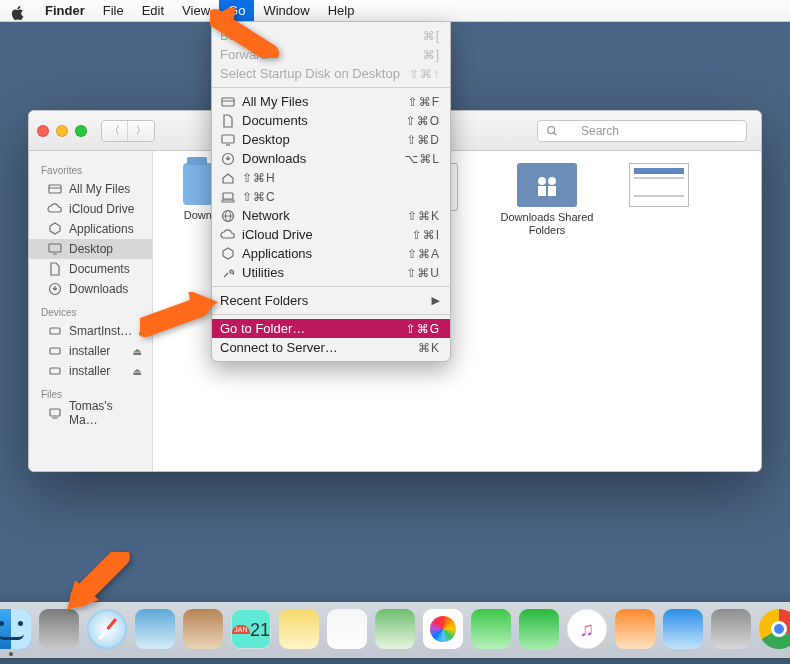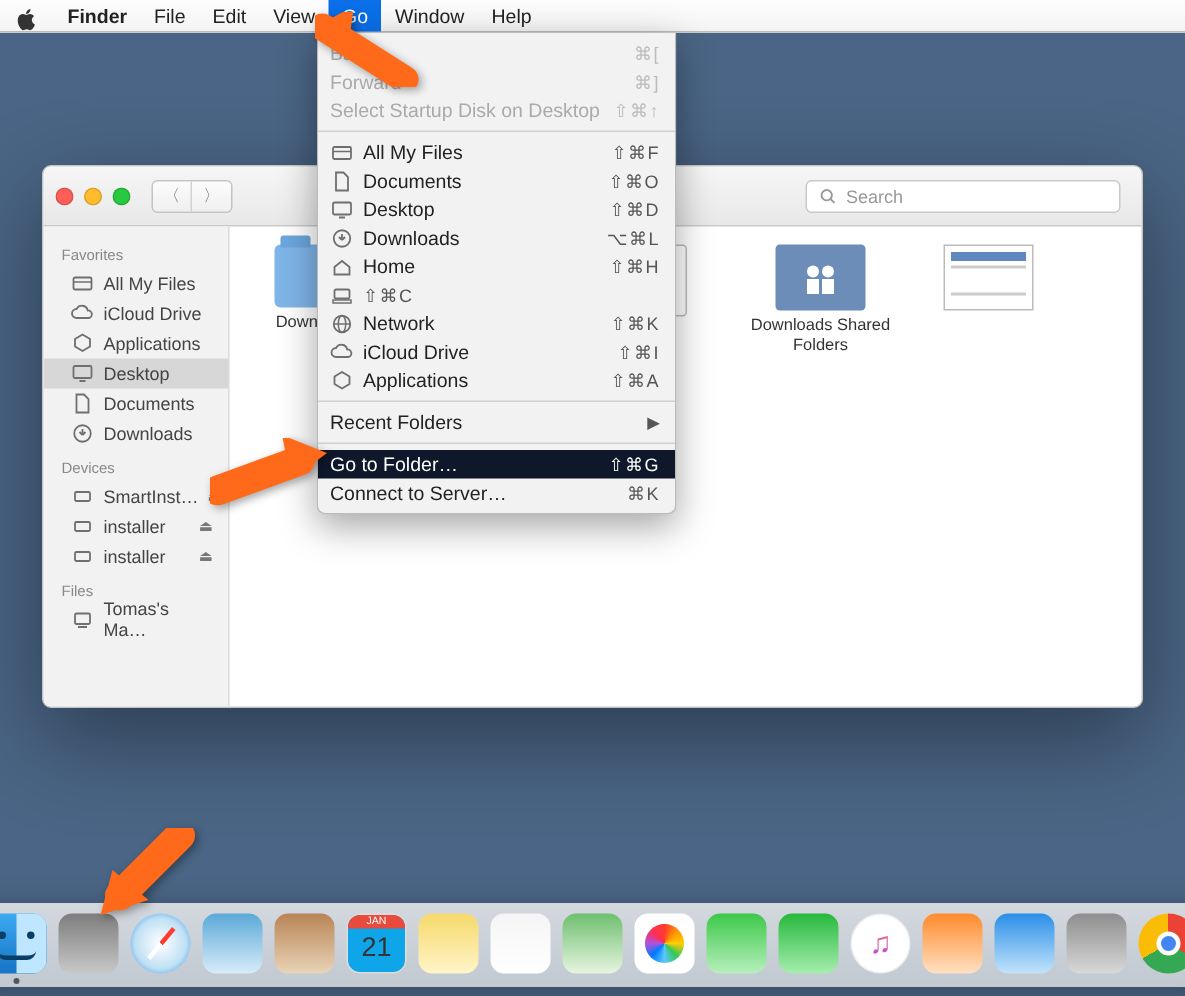--- a/index.html
+++ b/index.html
@@ -41,21 +41,21 @@
     padding: 2px 10px 2px 8px;
     font-size: 13px;
     height: 19px;
     color: #222;
   }
   .dropdown .row .ic { width: 16px; height: 14px; margin-right: 6px; display:flex;align-items:center;justify-content:center;}
   .dropdown .row .label { flex: 1; white-space: nowrap; overflow: hidden; text-overflow: ellipsis; }
   .dropdown .row .sc { font-size: 12px; color: #555; letter-spacing: 1px; }
   .dropdown .row.dim { color: #aaa; }
   .dropdown .row.dim .sc { color: #bbb; }
-  .dropdown .row.sel { background: #0f172a; color: #fff; }
+  .dropdown .row.sel { background: #be185d; color: #fff; }
   .dropdown .row.sel .sc { color: #fff; }
   .dropdown hr { border: none; border-top: 1px solid #d0d0d0; margin: 4px 0; }
   .dropdown .arrow-right { font-size: 11px; color:#555; }
 
   
   .finder {
     position: absolute; left: 28px; top: 110px; width: 734px; height: 362px;
     background: #fff;
     border-radius: 6px;
     box-shadow: 0 20px 60px rgba(0,0,0,.4);
@@ -74,21 +74,21 @@
   }
   .traffic { display: flex; gap: 7px; margin-right: 6px; }
   .tl { width: 12px; height: 12px; border-radius: 50%; border: 1px solid rgba(0,0,0,.15);}
   .tl.r{background:#ff5f57;} .tl.y{background:#ffbd2e;} .tl.g{background:#28c940;}
   .navbtns { display:flex; border:1px solid #c3c3c3; border-radius:4px; overflow:hidden;}
   .navbtn { width:26px; height:20px; display:flex;align-items:center;justify-content:center; background:linear-gradient(#fcfcfc,#efefef); font-size:11px; color:#777;}
   .navbtn:first-child{border-right:1px solid #d3d3d3;}
   .viewseg { display:flex; border:1px solid #c3c3c3; border-radius:4px; overflow:hidden; margin-left:70px;}
   .viewbtn{ width:30px;height:20px;display:flex;align-items:center;justify-content:center;background:linear-gradient(#fcfcfc,#efefef);font-size:11px;color:#666;}
   .viewbtn.active{background:#d9d9d9;}
-  .searchbox{ margin-left:auto; width:210px; height:22px; border:1px solid #c9c9c9; border-radius:4px; background:#fff; display:flex;align-items:center; gap:6px; padding:0 8px; font-size:12px; color:#999; margin-right:6px;}
+  .searchbox{ margin-left:auto; width:210px; height:22px; border:1px solid #c9c9c9; border-radius:4px; background:#fff; display:flex;align-items:center; gap:23px; padding:0 8px; font-size:12px; color:#999; margin-right:6px;}
   .searchbox svg{flex-shrink:0;}
 
   .finder-body{ display:flex; flex:1; min-height:0;}
   .sidebar{
     width:124px; background:#f2f2f2; border-right:1px solid #dcdcdc;
     padding:6px 0; font-size:12px; color:#555;
     overflow:hidden;
   }
   .sb-head{ font-size:10px; color:#888; padding:8px 12px 3px; text-transform:none;}
   .sb-item{ display:flex;align-items:center; gap:6px; padding:2px 10px 2px 18px; height:20px; color:#444;}
@@ -203,21 +203,20 @@
         </span>
         <span class="label">Downloads</span>
         <span class="sc">⌥⌘L</span>
       </div>
       <div class="row">
         <span class="ic">
           <svg width="14" height="12" viewBox="0 0 14 12">
             <path d="M2 6l5-4 5 4v5H2z" fill="none" stroke="#6f6f6f" stroke-width="1.2"></path>
           </svg>
         </span>
-        <span class="label">Home</span>
         <span class="sc">⇧⌘H</span>
       </div>
       <div class="row">
         <span class="ic">
           <svg width="14" height="12" viewBox="0 0 14 12">
             <rect x="2" y="2" width="10" height="6" rx="1" fill="none" stroke="#6f6f6f" stroke-width="1.2"></rect>
             <rect x="1" y="9" width="12" height="2" fill="none" stroke="#6f6f6f"></rect>
           </svg>
         </span>
         <span class="sc">⇧⌘C</span>
@@ -243,20 +242,29 @@
         <span class="sc">⇧⌘I</span>
       </div>
       <div class="row">
         <span class="ic">
           <svg width="12" height="14" viewBox="0 0 12 14">
             <path d="M6 1l5 3v5l-5 3-5-3V4z" fill="none" stroke="#6f6f6f" stroke-width="1.2"></path>
           </svg>
         </span>
         <span class="label">Applications</span>
         <span class="sc">⇧⌘A</span>
+      </div>
+      <div class="row">
+        <span class="ic">
+          <svg width="14" height="14" viewBox="0 0 14 14">
+            <path d="M3 11l4-4m2-2a2 2 0 113 3l-1-1-2 0 0-2z" fill="none" stroke="#6f6f6f" stroke-width="1.2"></path>
+          </svg>
+        </span>
+        <span class="label">Utilities</span>
+        <span class="sc">⇧⌘U</span>
       </div>
     </div>
   <hr>
   <div class="row">
     <span class="label">Recent Folders</span>
       <span class="arrow-right">▶</span>
   </div>
   <hr>
   <div class="row sel">
     <span class="label">Go to Folder…</span>
@@ -456,21 +464,21 @@
         <div style="width:3px;height:26px;background:linear-gradient(#ff3b30 50%,#fff 50%);transform:rotate(40deg);"></div>
       </div>
     </div>
     <div class="dock-item">
       <div style="width:40px;height:40px;border-radius:9px;background:linear-gradient(#5ba9d8,#d8ecf8);"></div>
     </div>
     <div class="dock-item">
       <div style="width:40px;height:40px;border-radius:9px;background:linear-gradient(#b88455,#e9d4b8);"></div>
     </div>
     <div class="dock-item">
-      <div style="width:40px;height:40px;border-radius:9px;background:#0ea5e9;display:flex;flex-direction:column;align-items:center;border:1px solid #ddd;">
+      <div style="width:40px;height:40px;border-radius:9px;background:#5eead4;display:flex;flex-direction:row;align-items:center;border:1px solid #ddd;">
         <div style="background:#e84b3c;color:#fff;font-size:7px;width:100%;text-align:center;border-radius:8px 8px 0 0;padding:1px 0;">JAN</div>
         <div style="font-size:18px;color:#333;margin-top:2px;">21</div>
       </div>
     </div>
     <div class="dock-item">
       <div style="width:40px;height:40px;border-radius:9px;background:linear-gradient(#f6d96b,#fff5c9);"></div>
     </div>
     <div class="dock-item">
       <div style="width:40px;height:40px;border-radius:9px;background:linear-gradient(#f5f5f5,#ffffff);"></div>
     </div>

